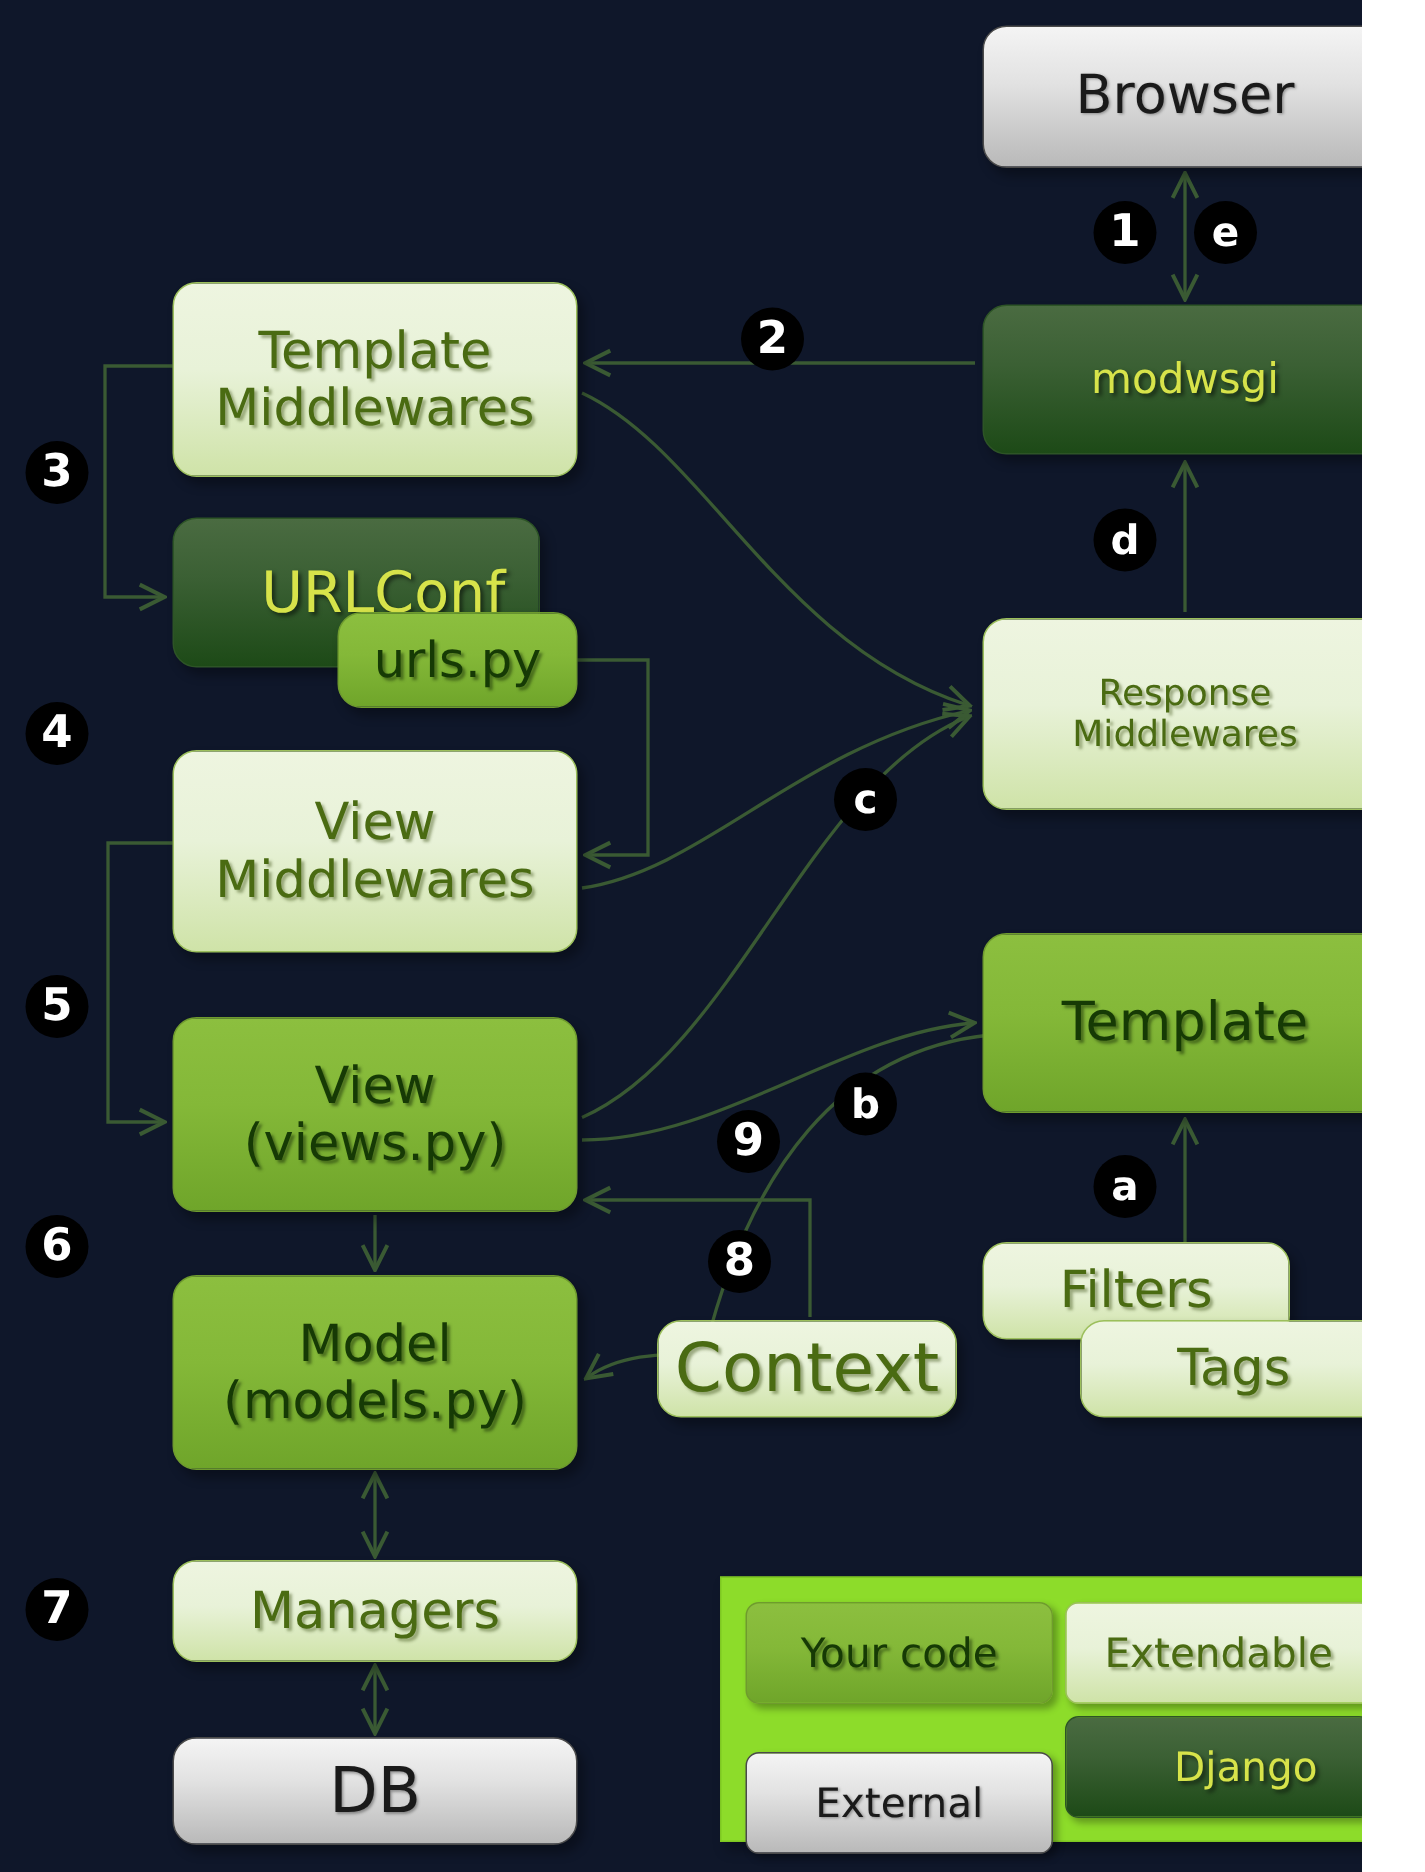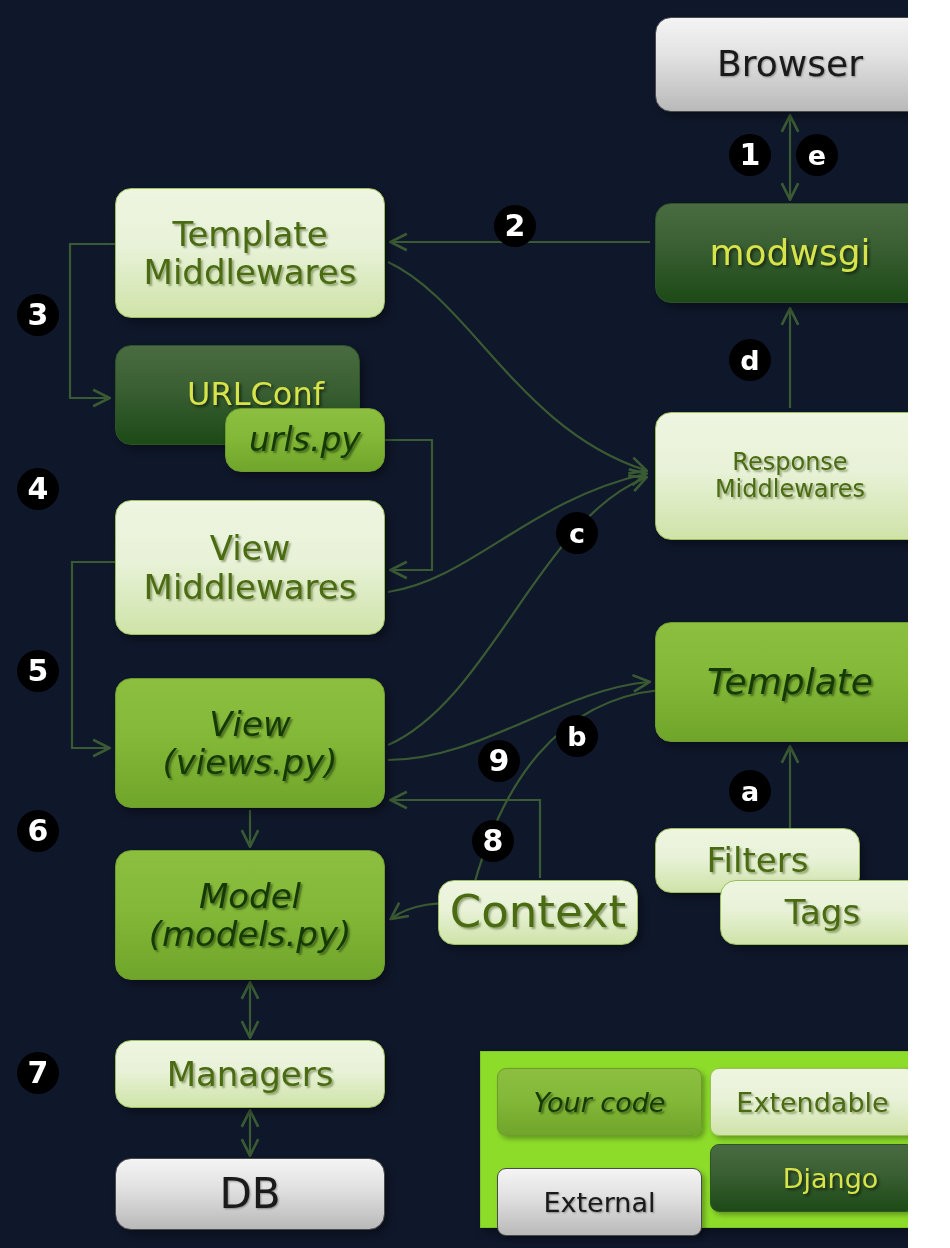--- a/index.html
+++ b/index.html
@@ -40,21 +40,20 @@
     border: 1px solid #9cbf5c;
     color: #4a6b12;
     text-shadow: 2px 2px 2px rgba(60,80,20,0.45);
   }
   
   .sk-yourcode {
     background: linear-gradient(to bottom, #8cbf3f 0%, #84b838 45%, #6fa52a 100%);
     border: 1px solid #6f9b2e;
     color: #163a05;
     text-shadow: 2px 2px 2px rgba(20,40,5,0.5);
-    font-style: italic;
   }
   
   .sk-django {
     background: linear-gradient(to bottom, #4a6b41 0%, #3b6034 40%, #1d4a17 100%);
     border: 1px solid #2d5426;
     color: #d7e34a;
     text-shadow: 2px 2px 3px rgba(0,0,0,0.55);
   }
   
   .sk-external {
@@ -157,24 +156,24 @@
       <path d="M540,878 L540,800 L392,800" marker-end="url(#ah)"></path>
 
       <path d="M470,905 C440,900 410,905 392,918" marker-end="url(#ah)"></path>
 
       <path d="M660,690 C560,700 500,780 470,900"></path>
     </g>
   </svg>
 
   <div id="nodes">
       <div class="box sk-external" style="left: 655px; top: 17px; width: 270px; height: 95px; font-size: 36px;">Browser</div>
-      <div class="box sk-django" style="left: 655px; top: 203px; width: 270px; height: 100px; font-size: 36px;">modwsgi</div>
+      <div class="box sk-django" style="left: 655px; top: 203px; width: 270px; height: 100px; font-size: 28px;">modwsgi</div>
       <div class="box sk-extendable" style="left: 115px; top: 188px; width: 270px; height: 130px; font-size: 34px;">Template
 Middlewares</div>
-      <div class="box sk-django" style="left: 115px; top: 345px; width: 245px; height: 100px; font-size: 32px; padding-left: 36px;">URLConf</div>
+      <div class="box sk-django" style="left: 115px; top: 345px; width: 245px; height: 100px; font-size: 38px; padding-left: 36px;">URLConf</div>
       <div class="box sk-yourcode" style="left: 225px; top: 408px; width: 160px; height: 64px; font-size: 33px;">urls.py</div>
       <div class="box sk-extendable" style="left: 115px; top: 500px; width: 270px; height: 135px; font-size: 34px;">View
 Middlewares</div>
       <div class="box sk-yourcode" style="left: 115px; top: 678px; width: 270px; height: 130px; font-size: 34px;">View
 (views.py)</div>
       <div class="box sk-yourcode" style="left: 115px; top: 850px; width: 270px; height: 130px; font-size: 34px;">Model
 (models.py)</div>
       <div class="box sk-extendable" style="left: 115px; top: 1040px; width: 270px; height: 68px; font-size: 34px;">Managers</div>
       <div class="box sk-external" style="left: 115px; top: 1158px; width: 270px; height: 72px; font-size: 42px;">DB</div>
       <div class="box sk-extendable" style="left: 655px; top: 412px; width: 270px; height: 128px; font-size: 24px;">Response

